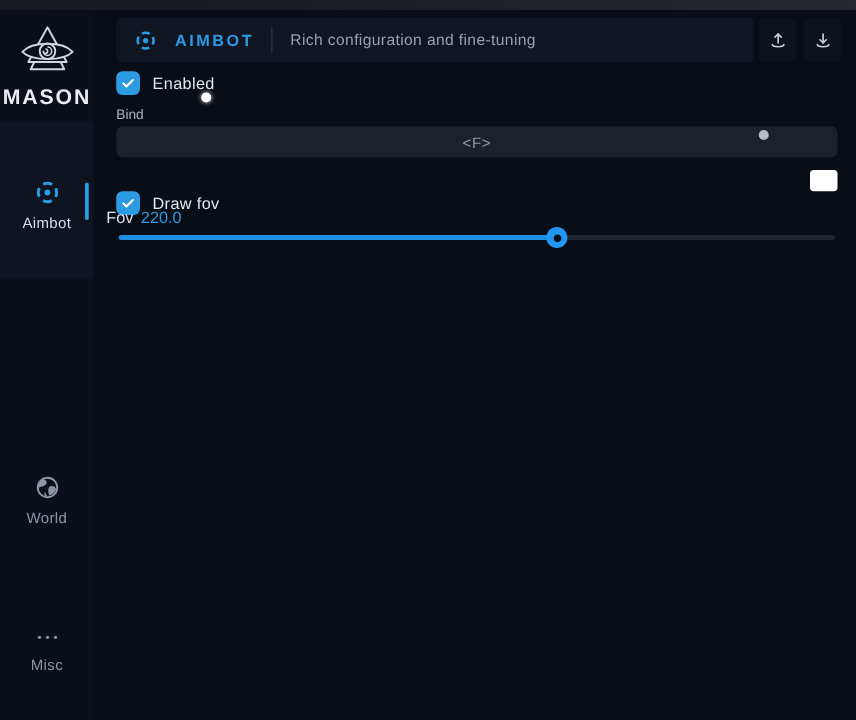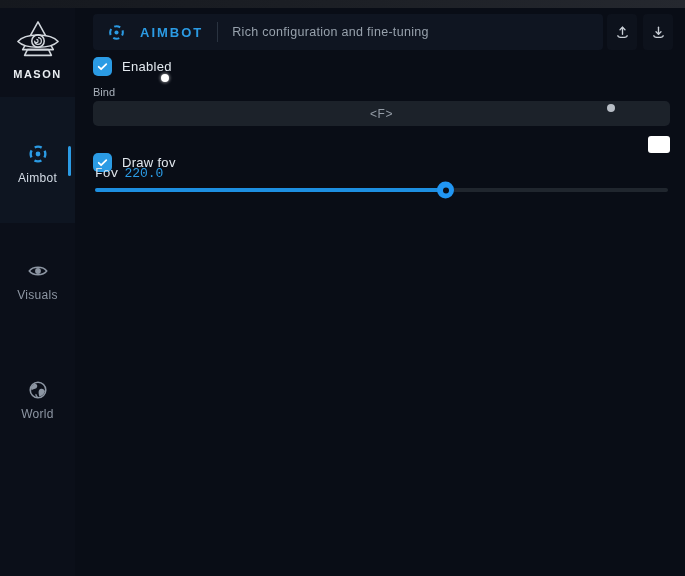--- a/index.html
+++ b/index.html
@@ -17,21 +17,21 @@
     background:linear-gradient(90deg,#15181e 0%, #1d2026 55%, #25282f 100%);
   }
   
   .sidebar {
     position:absolute; left:0; top:8px; width:75px; height:568px;
     background:#0b0f19;
   }
   .logo { position:absolute; left:0; top:10px; width:75px; text-align:center; }
   .logo svg { width:46px; height:46px; display:block; margin:0 auto; }
   .logo-text {
-    display:block; margin-top:4px; color:#e9edf1; font-size:11px;
+    display:block; margin-top:4px; color:#e9edf1; font-size:17px;
     font-weight:bold; letter-spacing:1.5px;
   }
   .nav-item {
     position:absolute; left:0; width:75px; text-align:center; cursor:default;
   }
   .nav-item .nav-icon { display:block; margin:0 auto 6px auto; width:22px; height:22px; }
   .nav-item .nav-label { display:block; font-size:12px; color:#8d96a3; letter-spacing:.3px; }
   .nav-item.active-bg {
     background:#0e1521;
   }
@@ -88,21 +88,21 @@
     color:#949ca6; font-size:12px; letter-spacing:.5px;
   }
   .bind-dot {
     position:absolute; left:607px; top:104px; width:8px; height:8px;
     border-radius:50%; background:#b7bdc5;
   }
   .color-swatch {
     position:absolute; left:648px; top:136px; width:22px; height:17px;
     border-radius:3px; background:#ffffff; cursor:pointer;
   }
-  .fov-label-row { position:absolute; left:95px; top:166px; font-size:13px;font-family:Liberation Mono, monospace; }
+  .fov-label-row { position:absolute; left:85px; top:166px; font-size:13px; }
   .fov-label-row .fov-name { color:#dde3e9; }
   .fov-label-row .fov-value { color:#2b9be4; margin-left:6px; }
   .slider {
     position:absolute; left:95px; top:182px; width:573px; height:16px; cursor:pointer;
   }
   .slider-track {
     position:absolute; left:0; top:6px; width:100%; height:4px;
     background:#20262e; border-radius:2px;
   }
   .slider-fill {
@@ -144,38 +144,39 @@
 
   <div class="nav-item nav-aimbot active-bg">
     <span class="active-indicator"></span>
     <svg class="nav-icon" viewBox="0 0 24 24">
       <circle cx="12" cy="12" r="8" fill="none" stroke="currentColor" stroke-width="2.6" stroke-dasharray="7.9 4.66" stroke-dashoffset="3.95"></circle>
       <circle cx="12" cy="12" r="2.6" fill="currentColor"></circle>
     </svg>
     <span class="nav-label">Aimbot</span>
   </div>
 
-  <div class="nav-item nav-visuals nav-dim">
-    <svg class="nav-icon" viewBox="0 0 24 24" fill="none" stroke="currentColor" stroke-width="1.7">
-      <path d="M2.5 12 C6.5 6.5 17.5 6.5 21.5 12 C17.5 17.5 6.5 17.5 2.5 12 Z"></path>
-      <circle cx="12" cy="12" r="2.3" fill="currentColor"></circle>
-    </svg>
-    <span class="nav-label">Visuals</span>
-  </div>
 
   <div class="nav-item nav-world nav-dim">
     <svg class="nav-icon" viewBox="0 0 24 24">
       <circle cx="12" cy="12" r="8.5" fill="none" stroke="currentColor" stroke-width="1.7"></circle>
       <path d="M8 4.8 C11 5.5 12 7 10.7 9.2 C9.4 11.4 6.5 10.5 5 12.5 L4.2 9 Z" fill="currentColor"></path>
       <path d="M14.5 11 C17 10.2 19 11.5 19.5 13.5 C18.5 16.5 16 18.5 13.5 19 C12.5 16.5 12 12 14.5 11 Z" fill="currentColor"></path>
       <path d="M11.5 19.5 C10 18.8 9.5 17.5 10 16.5" stroke="currentColor" stroke-width="1.4" fill="none"></path>
     </svg>
     <span class="nav-label">World</span>
   </div>
 
+  <div class="nav-item nav-misc nav-dim">
+    <svg class="nav-icon" viewBox="0 0 24 24" fill="currentColor">
+      <circle cx="5" cy="14" r="1.4"></circle>
+        <circle cx="12" cy="14" r="1.4"></circle>
+        <circle cx="19" cy="14" r="1.4"></circle>
+    </svg>
+    <span class="nav-label">Misc</span>
+  </div>
 
 </div>
 
 <div class="header-bar">
   <svg class="hdr-icon" viewBox="0 0 24 24">
     <circle cx="12" cy="12" r="8" fill="none" stroke="currentColor" stroke-width="2.6" stroke-dasharray="7.9 4.66" stroke-dashoffset="3.95"></circle>
     <circle cx="12" cy="12" r="2.6" fill="currentColor"></circle>
   </svg>
   <span class="hdr-title">AIMBOT</span>
   <span class="hdr-divider"></span>

